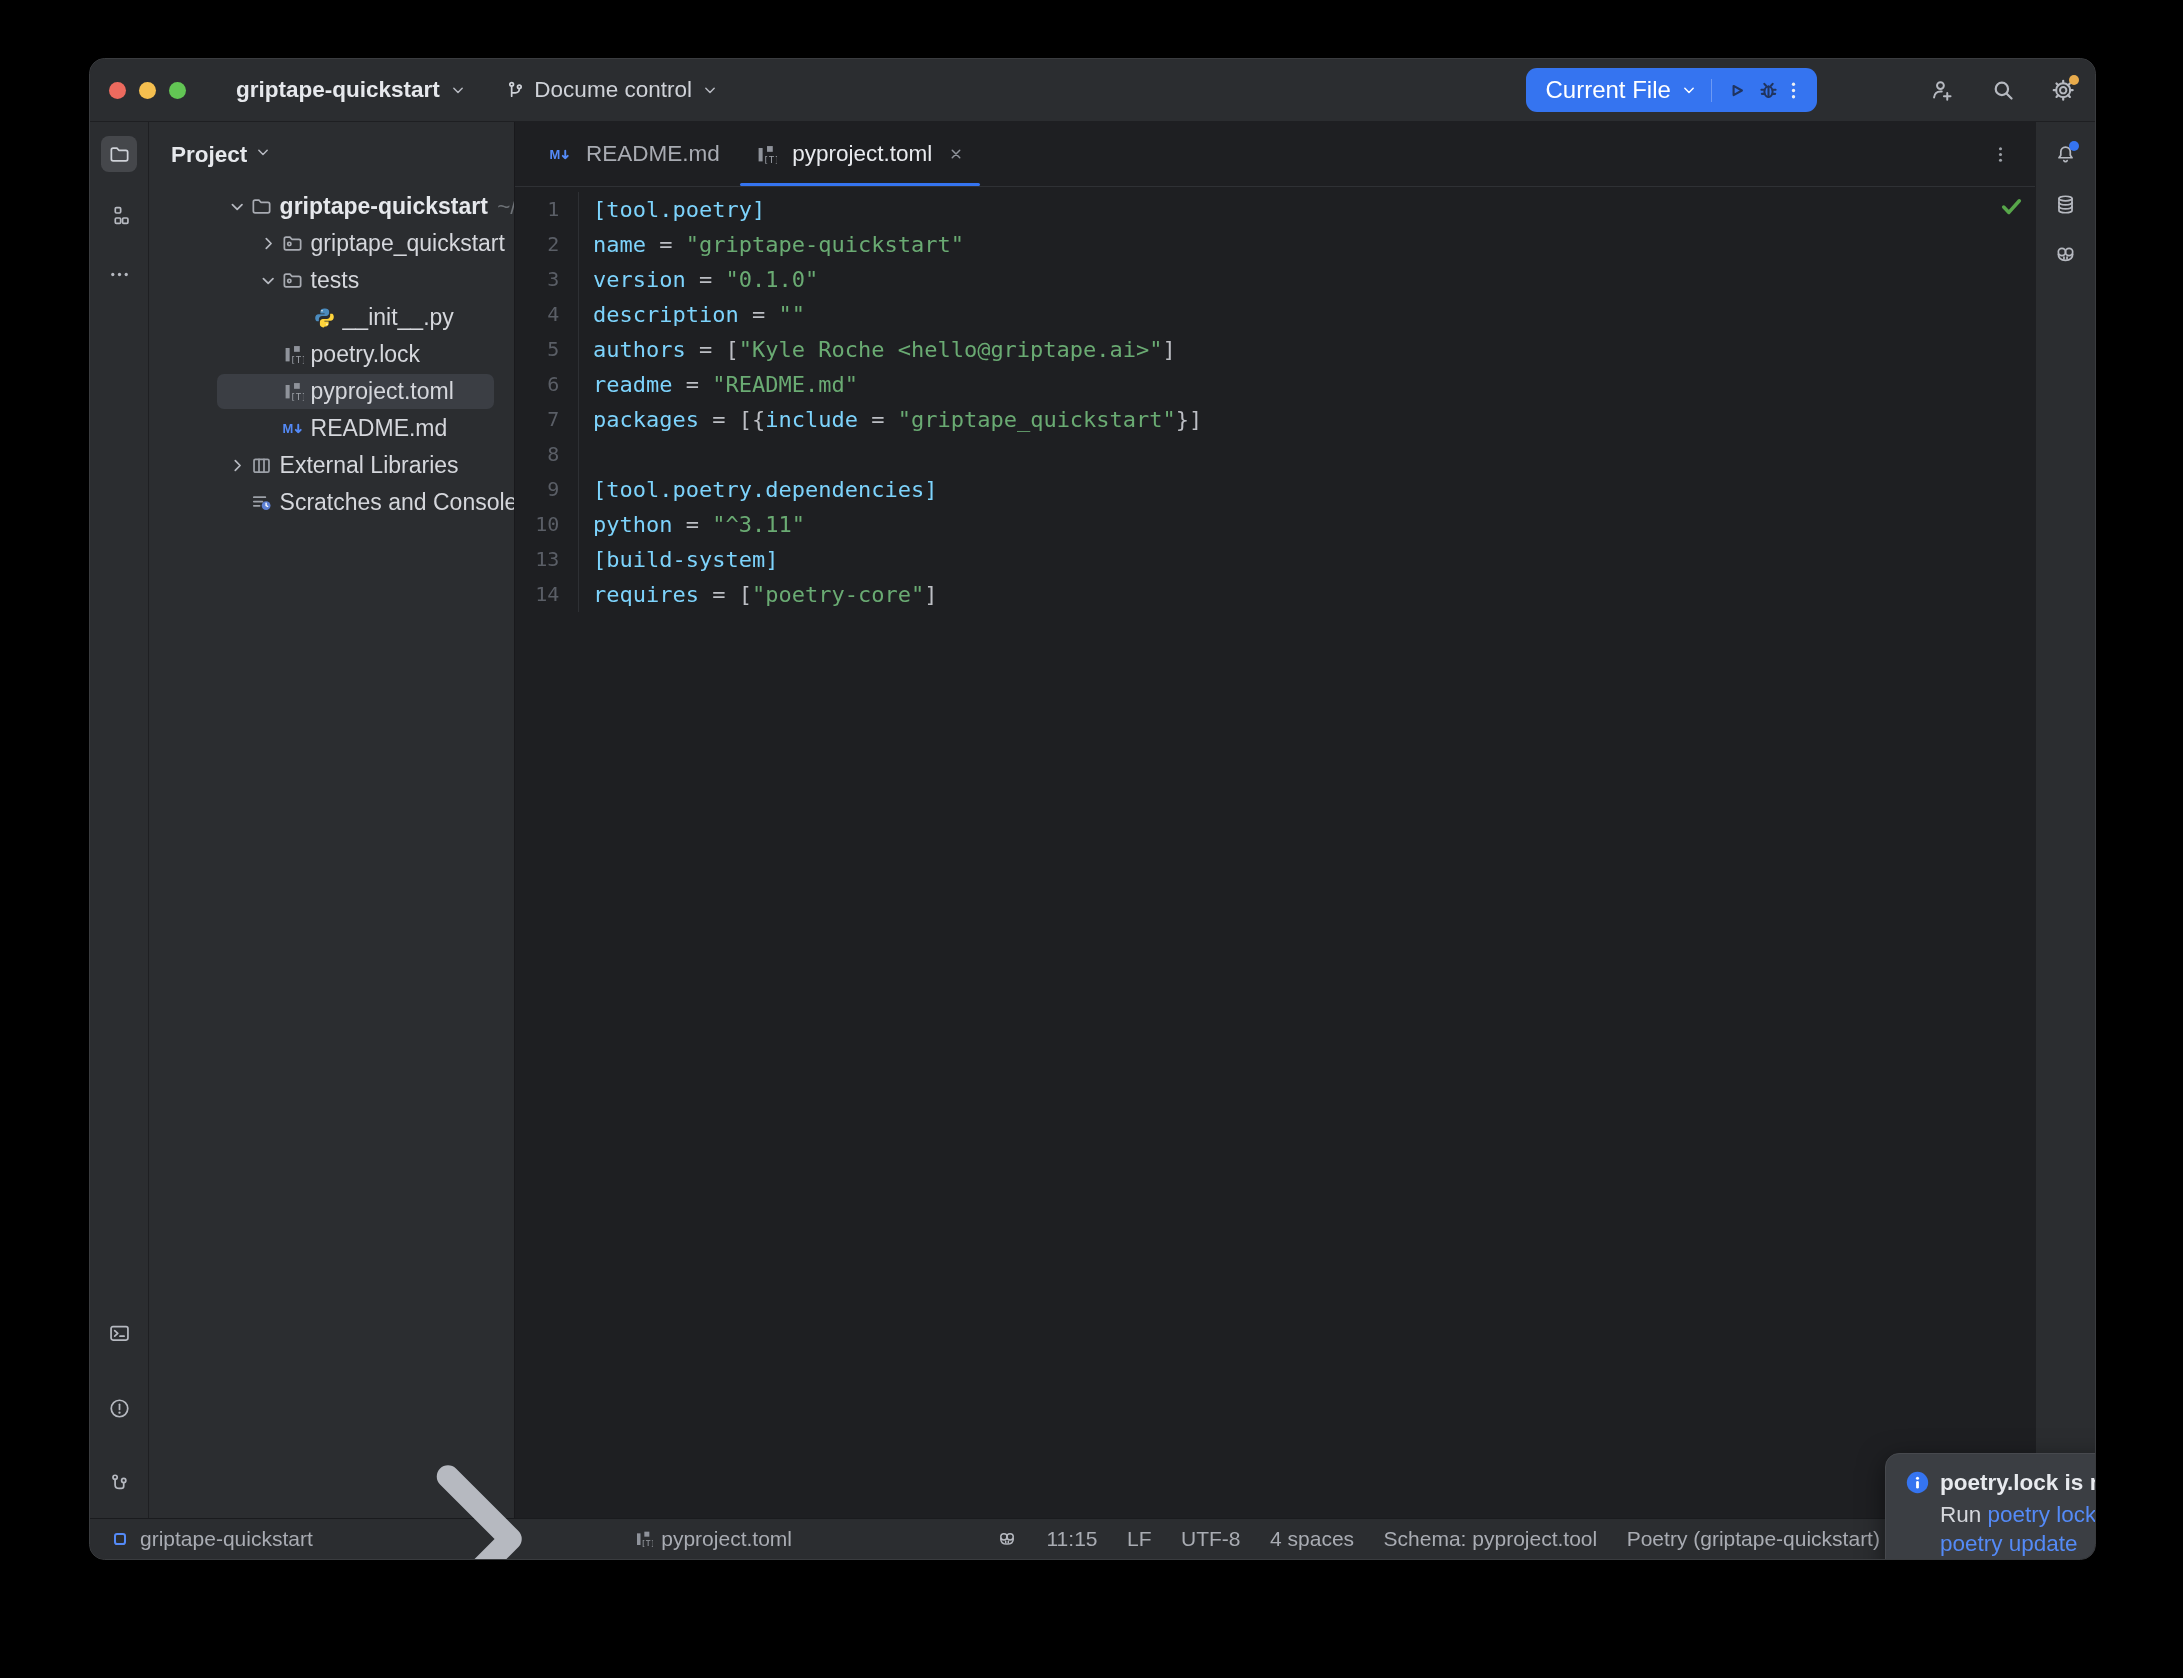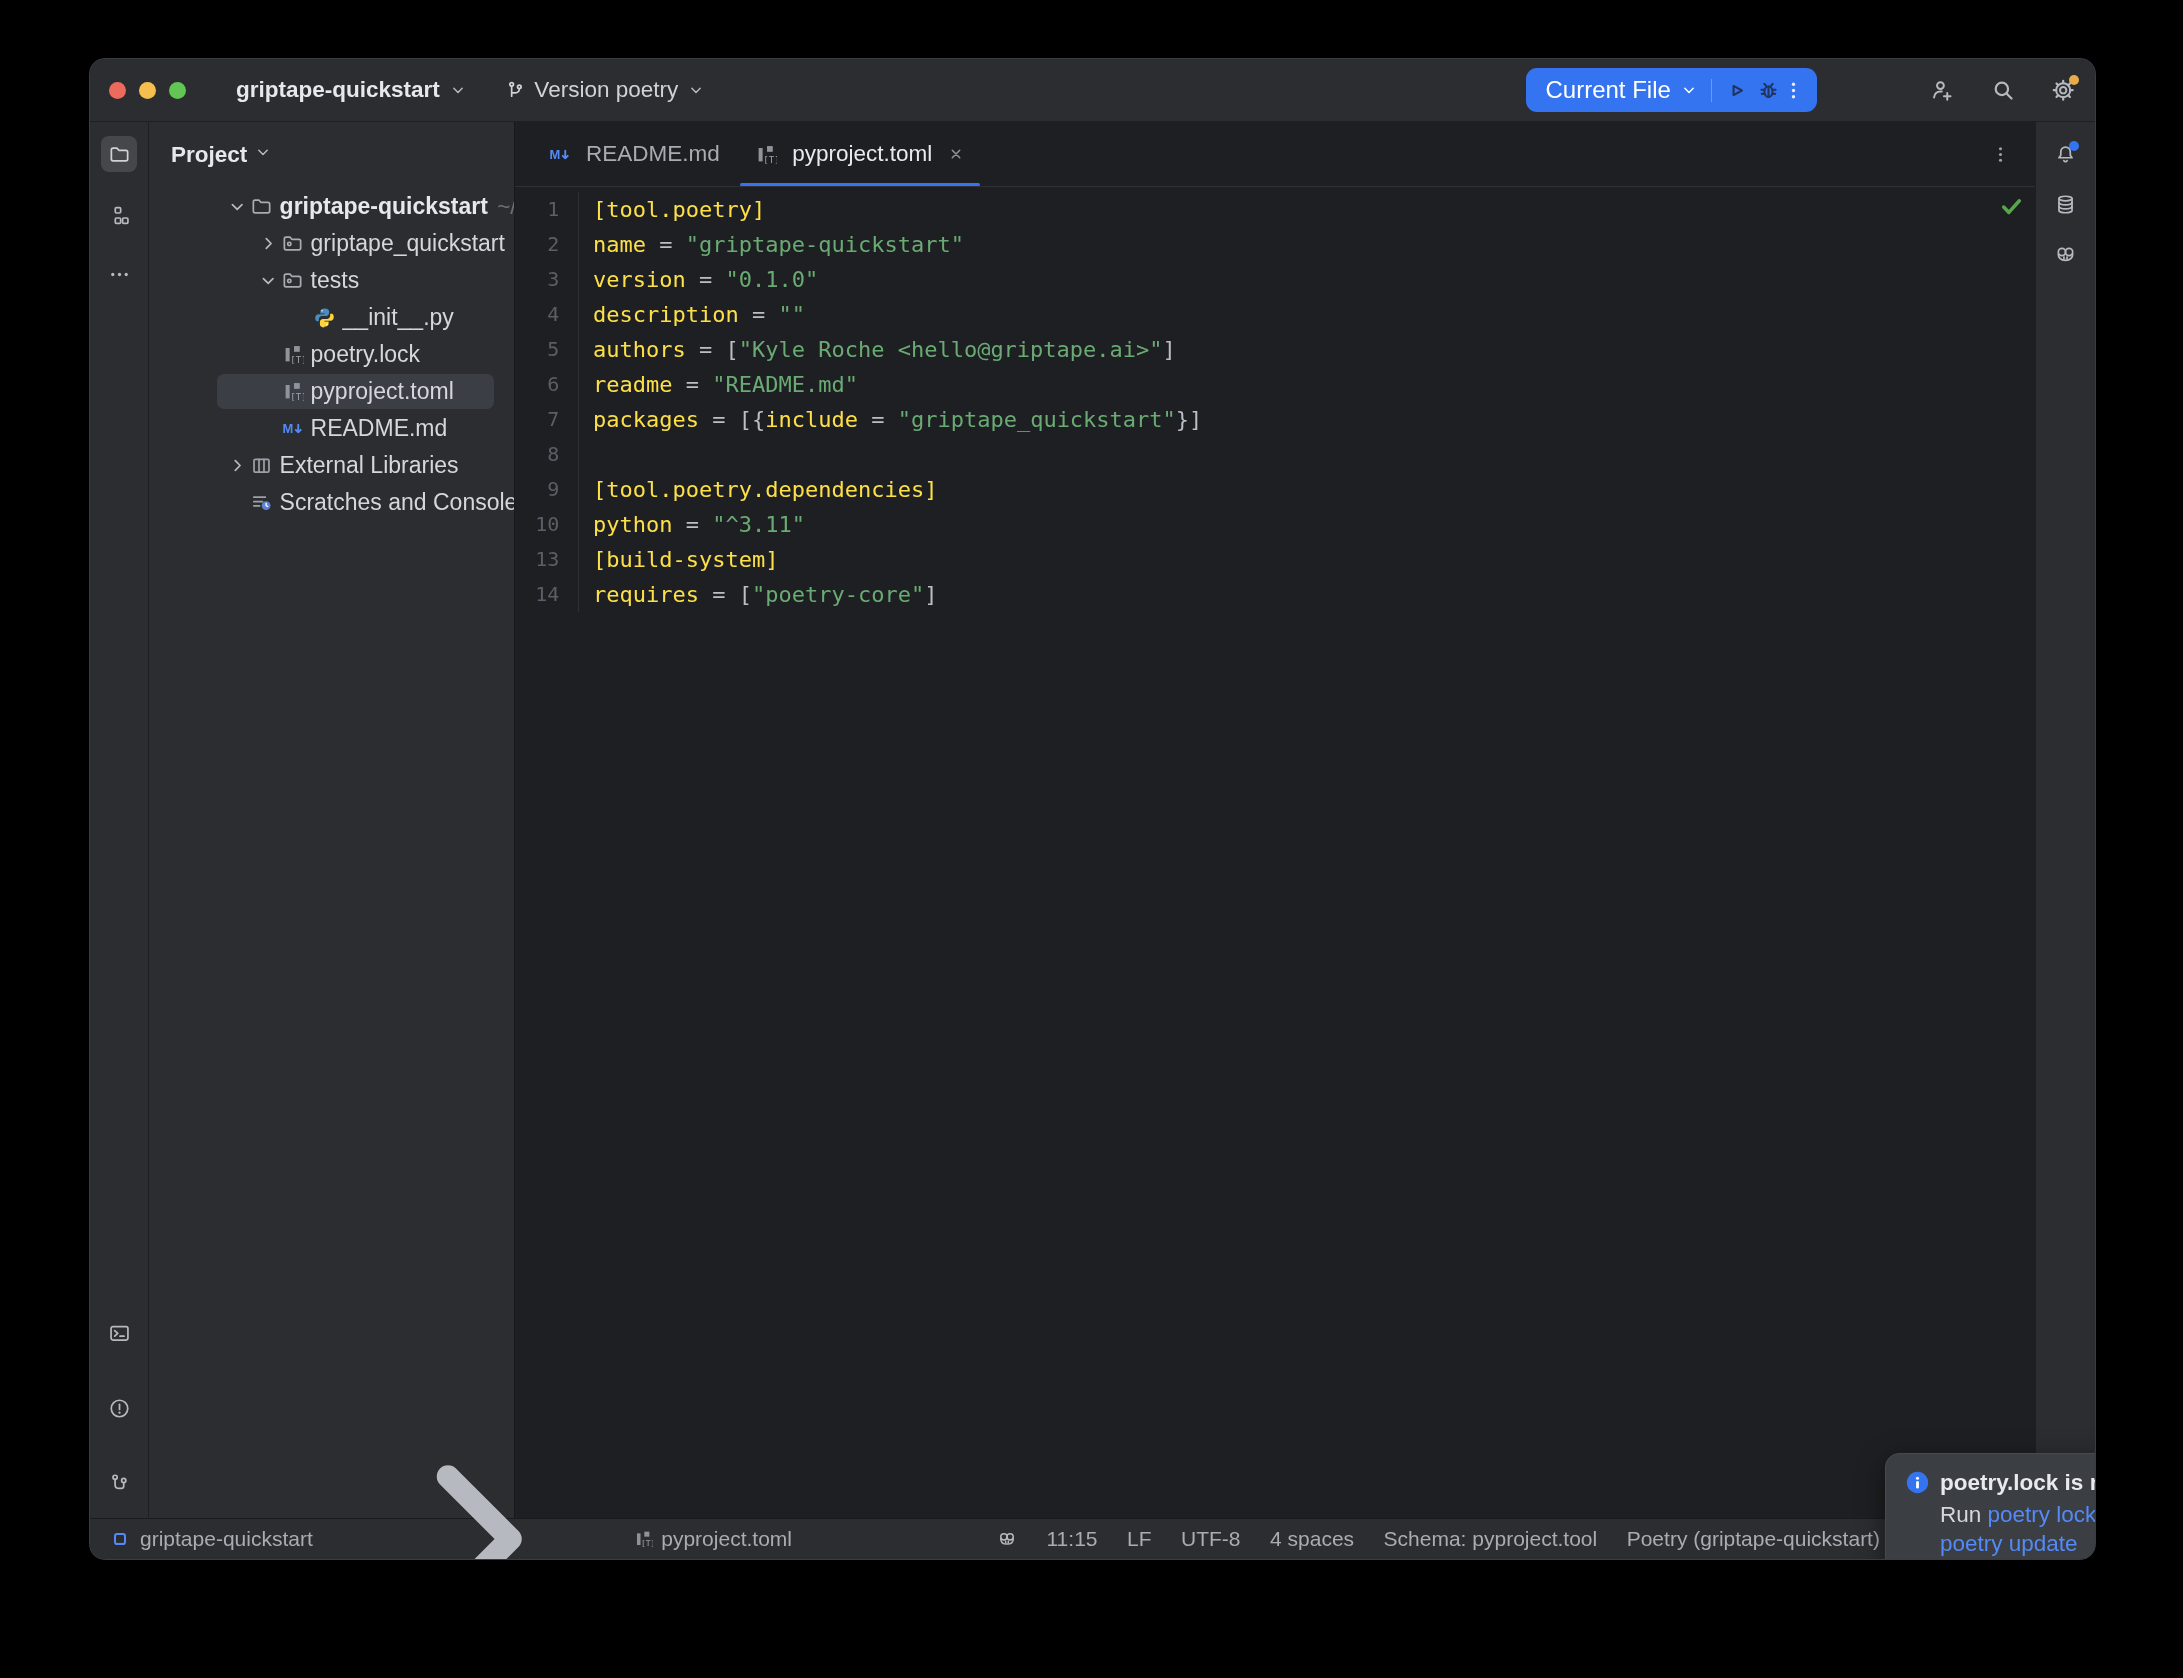--- a/index.html
+++ b/index.html
@@ -60,21 +60,21 @@
   .tab.active::after{content:"";position:absolute;left:3.1px;right:3.1px;bottom:0;height:3.1px;border-radius:1.6px;background:#3574F0;}
   .tab .cicon{width:20px;height:20px;margin-left:4.7px;}
   .tab .cicon svg{width:20px;height:20px;}
   .tab-kebab{margin-left:auto;margin-right:23px;}
   .code{flex:1 1 auto;position:relative;padding-top:4.7px;font-family:"DejaVu Sans Mono",monospace;font-size:22px;overflow:hidden;}
   .cline{height:35px;display:flex;align-items:center;}
   .cline.cur{background:#26282E;}
   .ln{width:64px;flex:0 0 64px;text-align:right;padding-right:18.6px;box-sizing:border-box;color:#5A5E66;font-size:20px;border-right:0.8px solid #2E3034;align-self:stretch;display:flex;align-items:center;justify-content:flex-end;}
   .cur .ln{color:#A9ACB3;}
   .ct{margin-left:14px;white-space:pre;}
-  .sec,.key{color:#fde047;text-align:right;}
+  .sec,.key{color:#7dd3fc;text-align:right;}
   .op,.punc{color:#BCBEC4;}
   .str{color:#6AAB73;}
   .check{position:absolute;top:72px;right:11px;width:25px;height:25px;}
   
   .notif{position:absolute;left:1370px;top:1331px;width:570px;height:126px;background:#3B3E43;border:0.8px solid #47494E;border-radius:14px;box-sizing:border-box;box-shadow:0 7.8px 26.4px rgba(0,0,0,.5);padding:15.5px 22px 0 20px;z-index:5;}
   .notif-titlerow{display:flex;align-items:center;gap:11px;}
   .notif-title{font-size:22.5px;font-weight:700;color:#E8EAEE;}
   .notif-body{margin-left:34px;margin-top:4.7px;font-size:22.5px;line-height:29px;color:#D5D7DC;}
   .notif-body .link{color:#548AF7;cursor:pointer;}
   .iicon{width:23px;height:23px;flex:0 0 23px;}
@@ -108,21 +108,21 @@
           </span>
       </div>
       <div class="tb-group vcs-w">
         <span class="icon30" id="i-branch">
             <svg viewBox="0 0 24 24" fill="none" xmlns="http://www.w3.org/2000/svg" style="width:100%;height:100%;display:block">
               <circle cx="8" cy="5.6" r="1.9" stroke="#CFD2D8" stroke-width="1.8" stroke-linecap="round" stroke-linejoin="round"></circle>
               <circle cx="16" cy="8.2" r="1.9" stroke="#CFD2D8" stroke-width="1.8" stroke-linecap="round" stroke-linejoin="round"></circle>
               <path d="M8 7.5v10.5M16 10.1c0 2.8-1.6 4.3-4.2 4.3H8" stroke="#CFD2D8" stroke-width="1.8" stroke-linecap="round" stroke-linejoin="round"></path>
             </svg>
           </span>
-        <span class="tb-label reg">Version poetry</span>
+        <span class="tb-label reg">Docume control</span>
         <span class="icon26" id="i-chevD2">
             <svg viewBox="0 0 24 24" fill="none" xmlns="http://www.w3.org/2000/svg" style="width:100%;height:100%;display:block">
               <path d="M7 10l5 5 5-5" stroke="#B6B9C0" stroke-width="1.8" stroke-linecap="round" stroke-linejoin="round"></path>
             </svg>
           </span>
       </div>
       <div class="tb-right">
         <div class="pill">
           <span class="plabel">Current File</span>
           <span class="icon26" id="i-chevDW">

